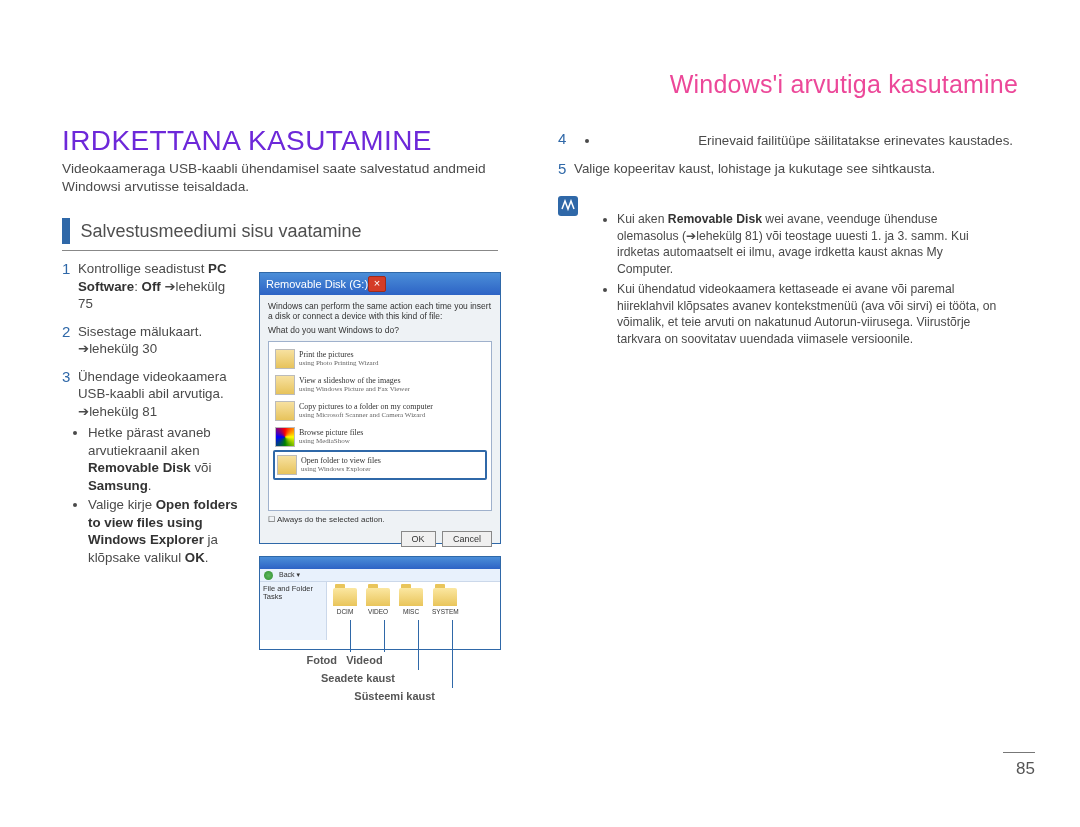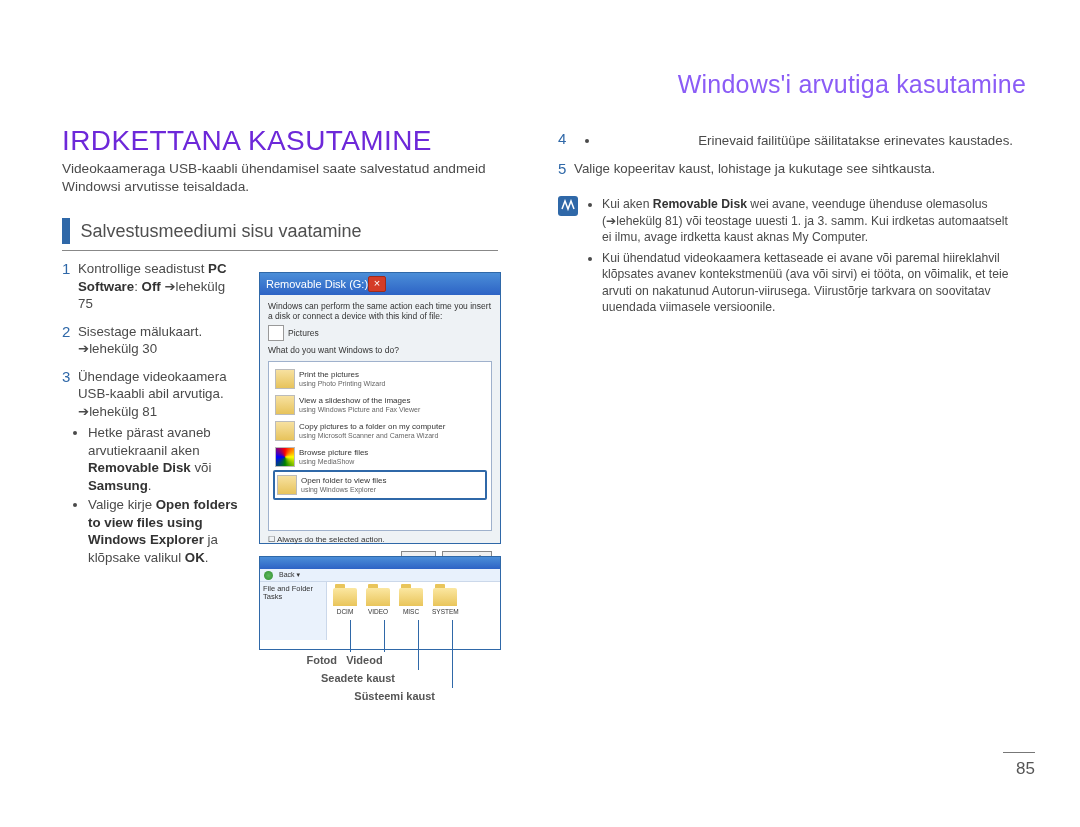--- a/index.html
+++ b/index.html
@@ -8,24 +8,24 @@
     width: 1080px;
     height: 827px;
     background: #fff;
     font-family: Arial, Helvetica, sans-serif;
     color: #3a3a3a;
     position: relative;
   }
   .page-title {
     position: absolute;
     top: 70px;
-    right: 54px;
+    right: 62px;
     font-size: 25px;
     font-weight: 400;
-    color: #8b5cf6;
+    color: #ec4899;
     letter-spacing: 0.2px;
   }
   .section-title {
     position: absolute;
     left: 62px;
     top: 125px;
     font-size: 28px;
     color: #6d28d9;
     letter-spacing: 0.4px;
     font-weight: 400;
@@ -139,20 +139,21 @@
     padding: 4px;
     overflow: hidden;
   }
   .shot1 .opt {
     display: flex;
     align-items: center;
     gap: 4px;
     padding: 3px 2px;
     font-size: 8px;
     line-height: 9px;
+    font-family: Liberation Serif, serif;
   }
   .shot1 .opt .ic {
     width: 18px; height: 18px;
     border: 1px solid #bbb;
     background: linear-gradient(#f7e1a0, #e7c35b);
     flex-shrink: 0;
   }
   .shot1 .opt .txt { flex: 1; }
   .shot1 .opt .small { color: #666; font-size: 7px; display: block; }
   .shot1 .opt.hl { border: 2px solid #2f68a8; border-radius: 2px; }
@@ -284,21 +285,21 @@
     border-radius: 3px;
     background: #2f68a8;
     color: #fff;
     text-align: center;
     line-height: 19px;
     font-size: 12px;
     flex-shrink: 0;
     position: relative;
   }
   .note-icon svg { position: absolute; top: 3px; left: 3px; }
-  .note-text ul { margin: 0; padding-left: 14px; }
+  .note-text ul { margin: 15px; padding-left: 14px; }
   .note-text li { list-style: disc; margin-bottom: 4px; }
 
   .page-num {
     position: absolute;
     right: 45px;
     bottom: 48px;
     font-size: 17px;
     color: #555;
   }
   .page-rule {
@@ -351,24 +352,20 @@
   </div>
 </div>
 
 <div class="shot1">
   <div class="titlebar">
     <span>Removable Disk (G:)</span>
     <span class="close">×</span>
   </div>
   <div class="body">
     <div>Windows can perform the same action each time you insert a disk or connect a device with this kind of file:</div>
-    <div style="margin-top:4px;display:flex;align-items:center;gap:4px;">
-      <span style="width:14px;height:14px;border:1px solid #999;background:#fff;display:inline-block"></span>
-      <span>Pictures</span>
-    </div>
     <div style="margin-top:4px;">What do you want Windows to do?</div>
     <div class="opt-list">
       <div class="opt">
           <span class="ic"></span>
           <span class="txt"><span>Print the pictures</span><span class="small">using Photo Printing Wizard</span></span>
         </div>
       <div class="opt">
           <span class="ic"></span>
           <span class="txt"><span>View a slideshow of the images</span><span class="small">using Windows Picture and Fax Viewer</span></span>
         </div>

